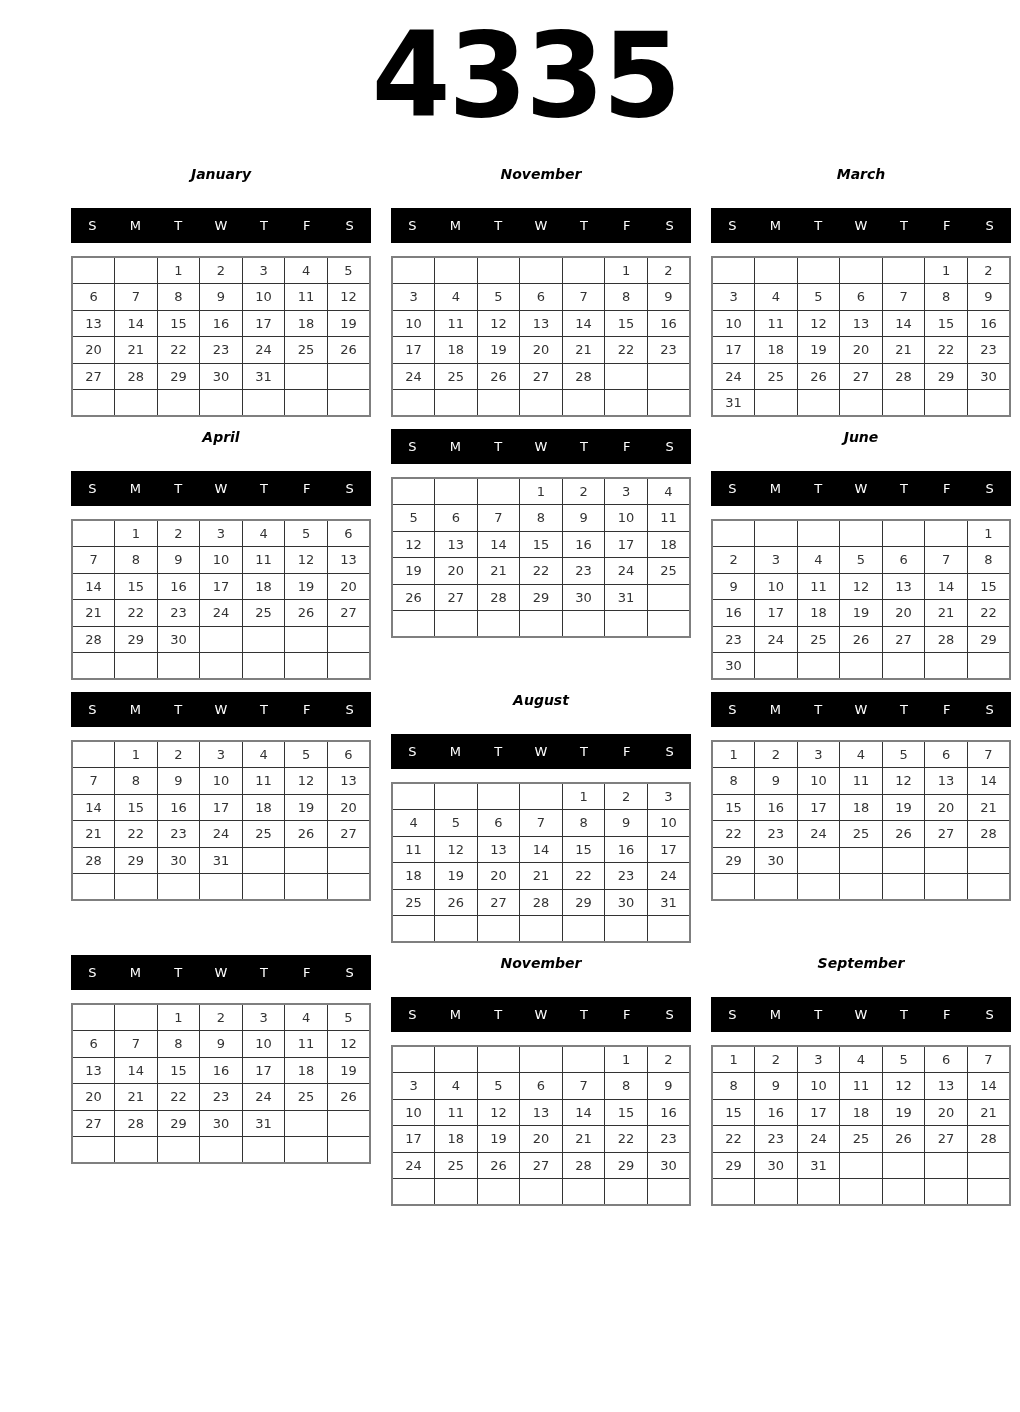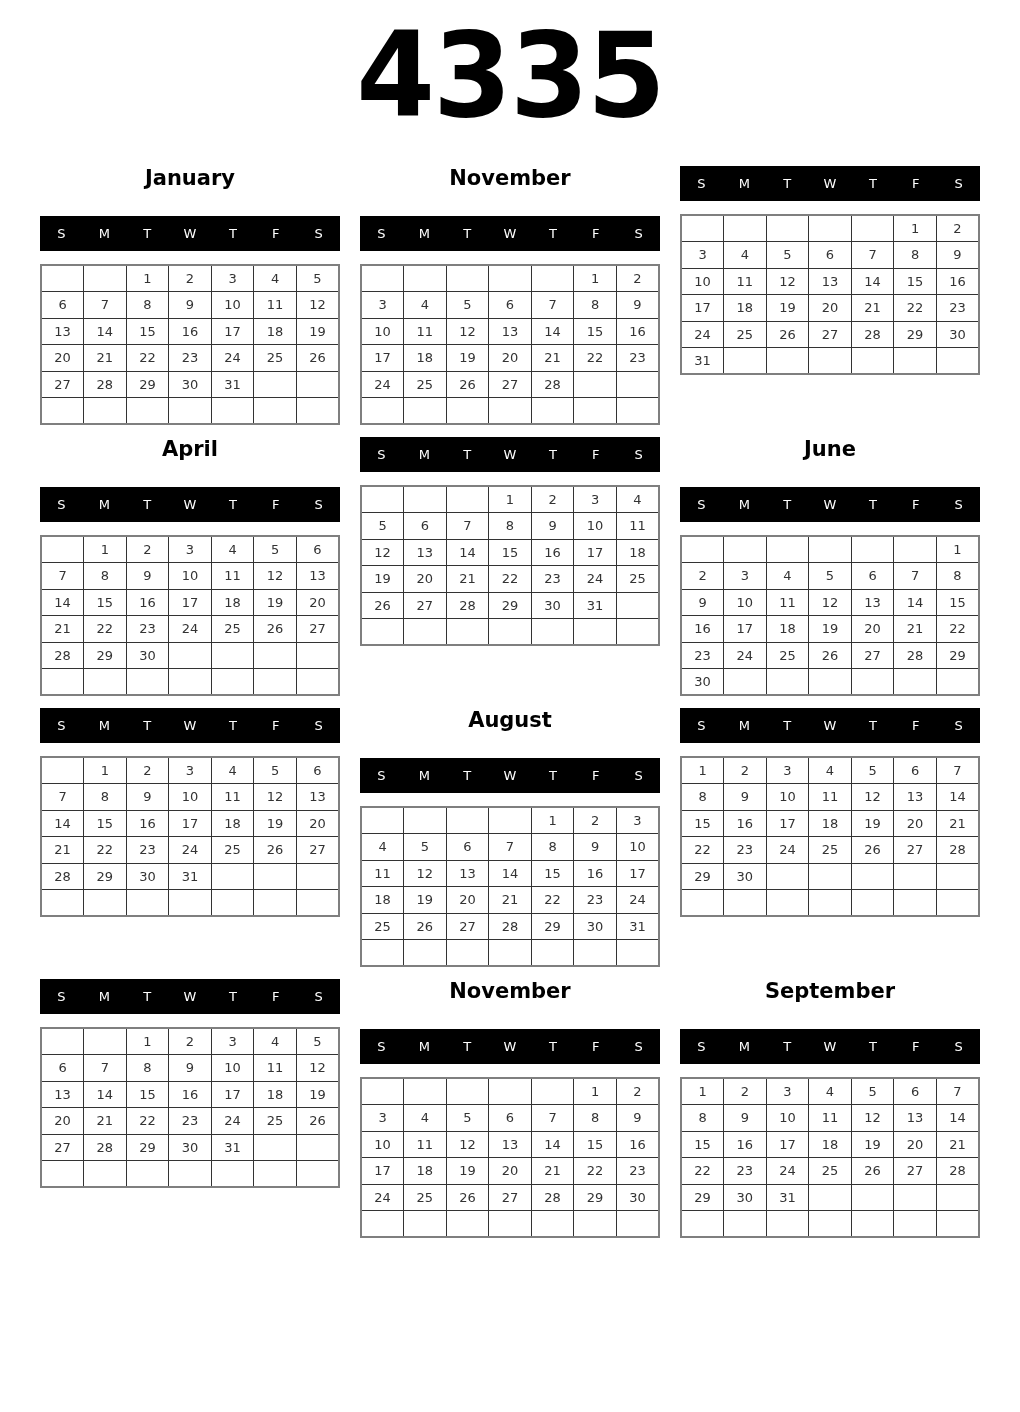--- a/index.html
+++ b/index.html
@@ -8,20 +8,21 @@
     width: 1020px;
     height: 1412px;
     font-family: "DejaVu Sans", "Liberation Sans", sans-serif;
     color: #000;
     overflow: hidden;
   }
   .page {
     width: 1020px;
     height: 1412px;
     background: #ffffff;
+    padding-left: 31px;
   }
   .year-title {
     text-align: center;
     font-size: 118px;
     font-weight: bold;
     letter-spacing: -2px;
     line-height: 1;
     padding-top: 16px;
     transform: scaleX(0.96);
     transform-origin: center top;
@@ -29,24 +30,25 @@
   .months-grid {
     display: grid;
     grid-template-columns: repeat(3, 300px);
     column-gap: 20px;
     row-gap: 12px;
     padding: 0 40px;
     margin-top: 32px;
   }
   .month { width: 300px; }
   .month-name {
-    font-size: 21px;
+    font-size: 14px;
     font-weight: bold;
     text-align: center;
     margin-bottom: 26px;
+    font-style: italic;
   }
   .weekday-bar {
     display: flex;
     background: #000000;
     height: 35px;
     align-items: center;
     margin-bottom: 13px;
   }
   .dow {
     flex: 1;
@@ -213,20 +215,21 @@
               <td></td>
               <td></td>
               <td></td>
               <td></td>
             </tr>
           </tbody>
     </table>
   </div>
 
   <div class="month">
+    <div class="month-name">March</div>
     <div class="weekday-bar">
           <div class="dow">S</div>
           <div class="dow">M</div>
           <div class="dow">T</div>
           <div class="dow">W</div>
           <div class="dow">T</div>
           <div class="dow">F</div>
           <div class="dow">S</div>
         </div>
     <table class="month-table">

